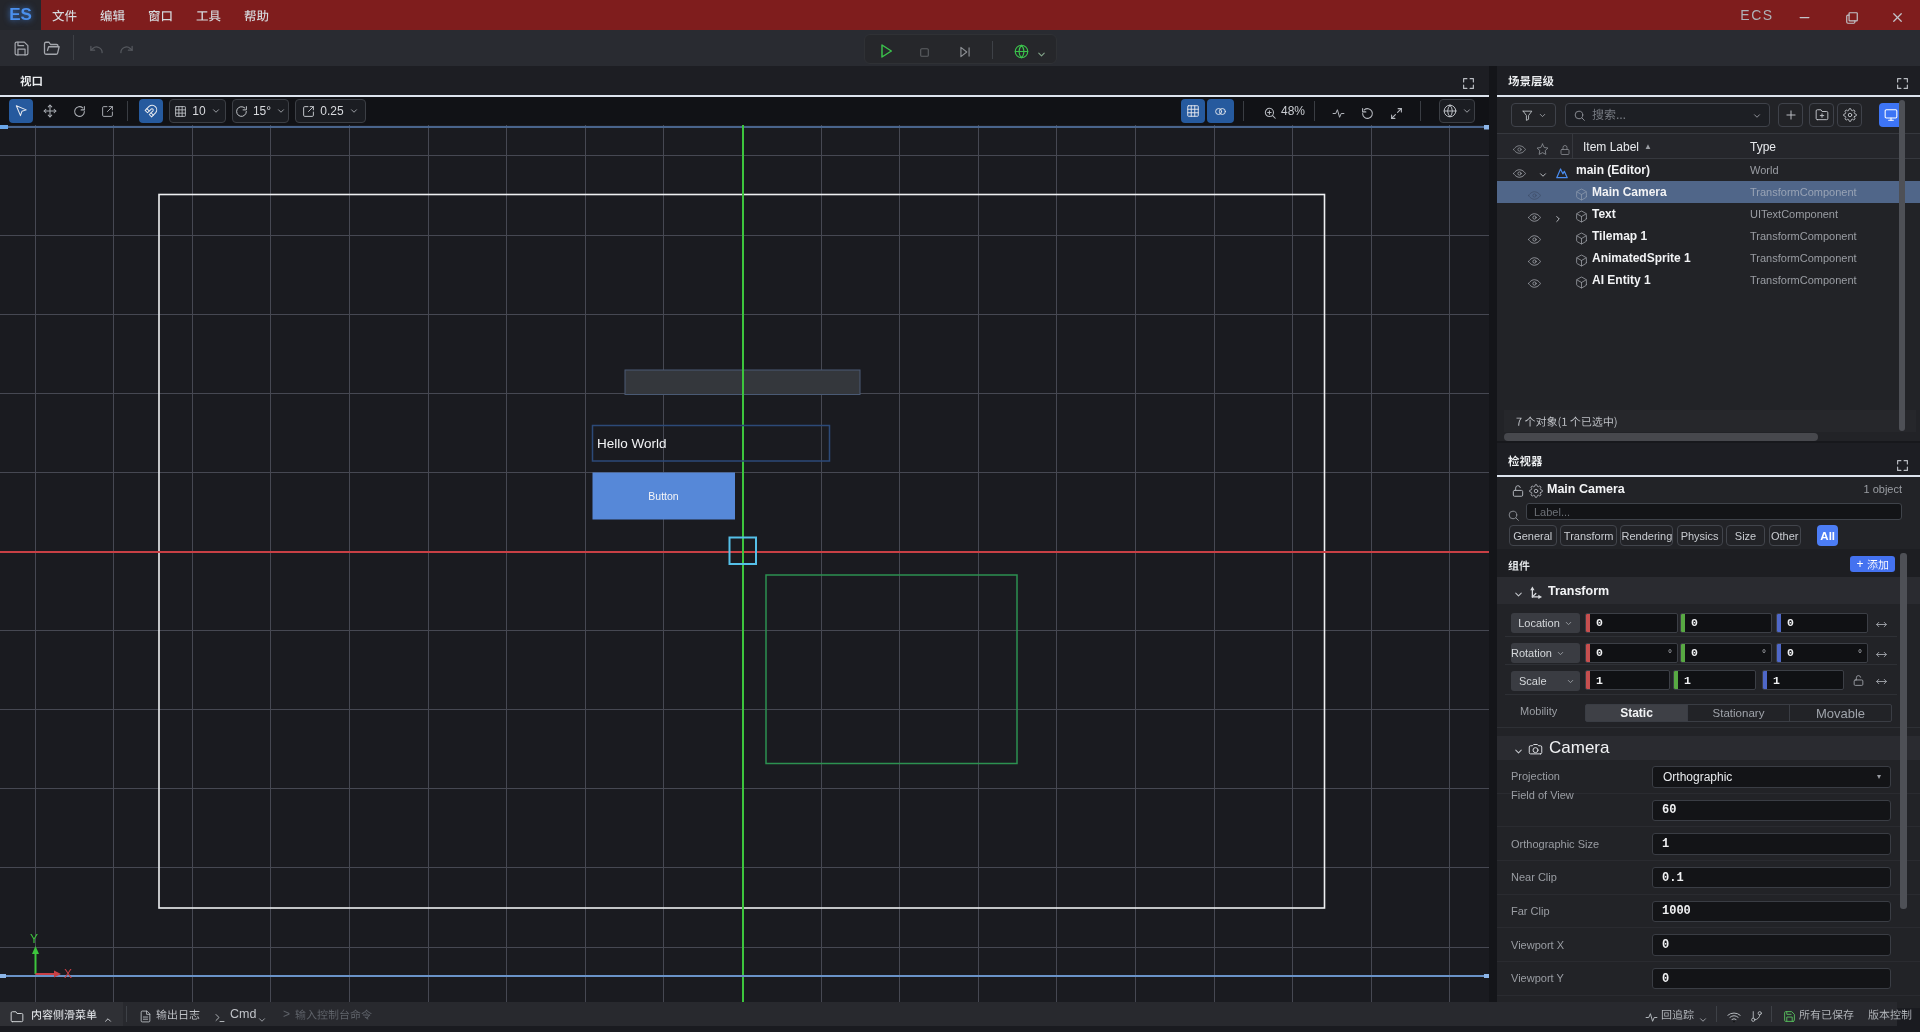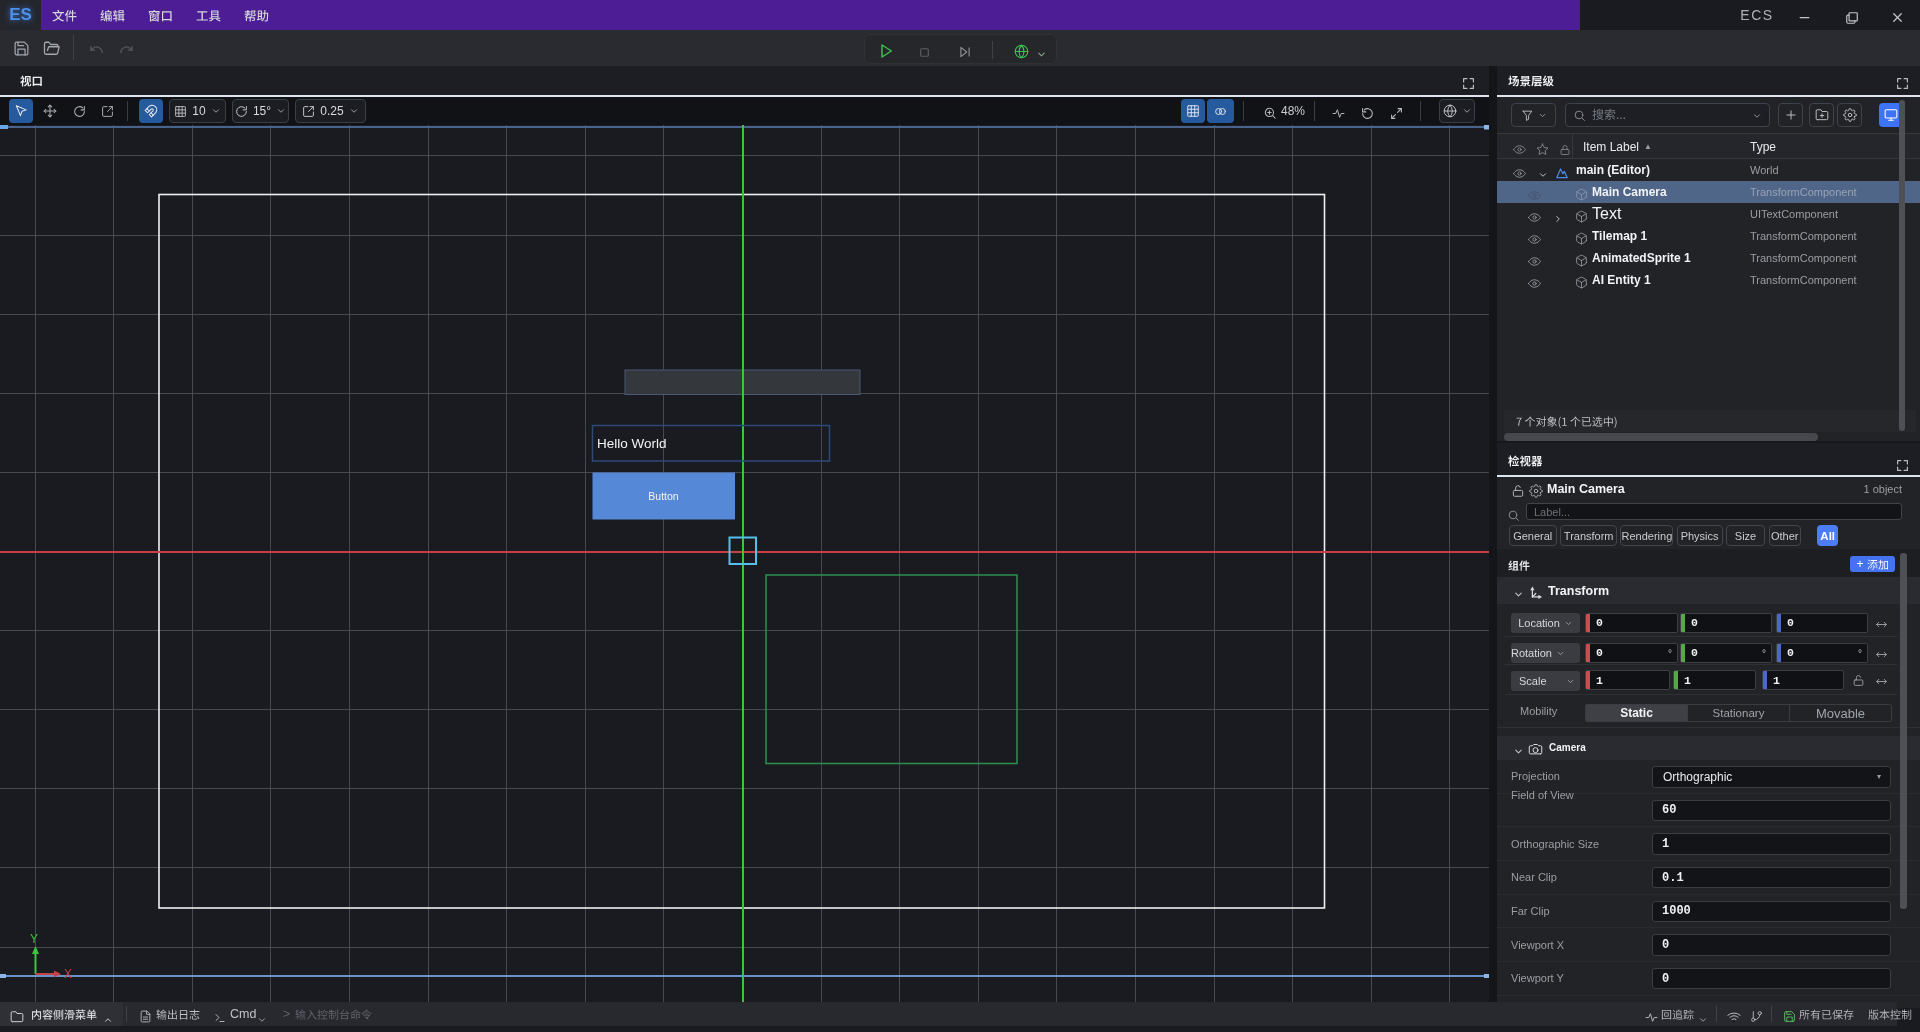--- a/index.html
+++ b/index.html
@@ -1,20 +1,20 @@
 <!DOCTYPE html>
 <html><head><meta charset="utf-8"><style>
 *{margin:0;padding:0;box-sizing:border-box}
 html,body{width:1920px;height:1032px;overflow:hidden;background:#1a1b20;font-family:"Liberation Sans",sans-serif;}
 .abs{position:absolute}
 svg{display:inline-block;vertical-align:middle}
 .zh{vertical-align:middle}
 </style></head><body>
 <div class="abs" style="left:0;top:0;width:1920px;height:1032px">
-<div class="abs" style="left:0;top:0;width:1580px;height:30px;background:#4c1d95">
+<div class="abs" style="left:0;top:0;width:1920px;height:30px;background:#7f1d1d">
       <div class="abs" style="left:0;top:0;width:41px;height:30px;background:#24262c;text-align:center;line-height:30px;color:#4b90ee;font-weight:bold;font-size:17px;text-shadow:0 0 6px rgba(70,140,240,.8)">ES</div>
       <div class="abs" style="left:40.5px;top:0;width:48px;height:30px;display:flex;align-items:center;justify-content:center">
         <svg class="zh " width="25" height="18" viewBox="0 0 25 18" style="vertical-align:0px">
           <path fill="#d5d8dc" d="M8.9 6.7 10.1 7.0Q9.3 9.3 8.1 10.9Q6.9 12.6 5.1 13.7Q3.4 14.8 1.1 15.5Q1.1 15.4 0.9 15.2Q0.8 15.0 0.7 14.8Q0.5 14.5 0.4 14.4Q2.6 13.8 4.3 12.8Q5.9 11.8 7.1 10.3Q8.2 8.8 8.9 6.7ZM3.6 6.7Q4.3 8.6 5.4 10.1Q6.6 11.7 8.3 12.8Q10.0 13.8 12.2 14.4Q12.0 14.5 11.9 14.7Q11.7 14.9 11.6 15.1Q11.4 15.3 11.3 15.5Q9.1 14.8 7.4 13.7Q5.7 12.5 4.5 10.8Q3.3 9.2 2.5 7.1ZM0.6 6.1H12.0V7.3H0.6ZM5.2 4.2 6.5 3.8Q6.8 4.3 7.0 4.8Q7.3 5.4 7.4 5.8L6.1 6.2Q6.0 5.8 5.7 5.2Q5.5 4.7 5.2 4.2Z M20.0 4.1H21.1V15.5H20.0ZM17.8 4.6 19.0 4.8Q18.8 5.7 18.5 6.5Q18.3 7.4 18.0 8.1Q17.7 8.8 17.3 9.4Q17.2 9.3 17.0 9.2Q16.8 9.1 16.6 9.0Q16.5 8.9 16.3 8.8Q16.7 8.3 17.0 7.6Q17.2 6.9 17.5 6.2Q17.7 5.4 17.8 4.6ZM18.1 6.4H23.9V7.6H17.8ZM16.5 10.1H24.5V11.3H16.5ZM15.7 4.0 16.8 4.3Q16.4 5.4 15.9 6.4Q15.4 7.5 14.8 8.4Q14.1 9.3 13.5 10.1Q13.4 9.9 13.3 9.7Q13.2 9.5 13.1 9.2Q12.9 9.0 12.8 8.9Q13.4 8.3 13.9 7.5Q14.5 6.7 14.9 5.8Q15.4 4.9 15.7 4.0ZM14.5 7.3 15.6 6.2 15.6 6.2V15.5H14.5Z"></path>
         </svg>
       </div>
       <div class="abs" style="left:88.5px;top:0;width:48px;height:30px;display:flex;align-items:center;justify-content:center">
         <svg class="zh " width="25" height="18" viewBox="0 0 25 18" style="vertical-align:0px">
           <path fill="#d5d8dc" d="M0.8 12.3Q0.8 12.2 0.8 12.0Q0.7 11.8 0.6 11.6Q0.6 11.4 0.5 11.3Q0.7 11.2 0.9 11.0Q1.1 10.8 1.4 10.5Q1.5 10.3 1.8 9.9Q2.1 9.5 2.4 8.9Q2.7 8.4 3.1 7.8Q3.4 7.1 3.7 6.5L4.6 7.1Q4.2 7.9 3.7 8.7Q3.2 9.6 2.7 10.3Q2.1 11.1 1.6 11.7V11.7Q1.6 11.7 1.5 11.8Q1.4 11.9 1.2 11.9Q1.1 12.0 1.0 12.1Q0.8 12.2 0.8 12.3ZM0.8 12.3 0.8 11.4 1.2 11.0 4.2 10.4Q4.2 10.6 4.2 10.9Q4.2 11.2 4.2 11.3Q3.2 11.6 2.6 11.7Q2.0 11.9 1.6 12.0Q1.3 12.1 1.1 12.2Q0.9 12.2 0.8 12.3ZM0.8 9.3Q0.7 9.2 0.7 9.0Q0.6 8.8 0.5 8.6Q0.5 8.4 0.4 8.2Q0.6 8.2 0.7 8.0Q0.9 7.8 1.1 7.4Q1.2 7.3 1.3 6.9Q1.5 6.6 1.7 6.1Q2.0 5.6 2.2 5.0Q2.4 4.5 2.5 3.9L3.6 4.3Q3.4 5.1 3.0 5.9Q2.6 6.7 2.2 7.4Q1.8 8.1 1.4 8.7V8.7Q1.4 8.7 1.3 8.8Q1.2 8.8 1.1 8.9Q0.9 9.0 0.8 9.1Q0.8 9.2 0.8 9.3ZM0.8 9.3 0.7 8.4 1.2 8.1 3.4 7.9Q3.3 8.1 3.3 8.4Q3.2 8.7 3.2 8.8Q2.5 8.9 2.1 9.0Q1.6 9.1 1.4 9.1Q1.1 9.1 1.0 9.2Q0.8 9.2 0.8 9.3ZM0.4 13.7Q1.1 13.5 2.1 13.1Q3.1 12.7 4.1 12.3L4.3 13.3Q3.4 13.7 2.4 14.1Q1.5 14.5 0.7 14.8ZM7.8 9.8H8.6V15.2H7.8ZM9.3 9.8H10.0V15.1H9.3ZM10.8 9.3H11.7V14.5Q11.7 14.8 11.6 15.0Q11.6 15.2 11.4 15.3Q11.2 15.4 11.0 15.4Q10.8 15.5 10.4 15.5Q10.4 15.3 10.3 15.0Q10.3 14.8 10.2 14.6Q10.4 14.6 10.5 14.6Q10.6 14.6 10.7 14.6Q10.8 14.6 10.8 14.5ZM5.1 5.3H6.2V8.0Q6.2 8.8 6.1 9.7Q6.1 10.6 5.9 11.7Q5.8 12.7 5.5 13.6Q5.2 14.6 4.7 15.4Q4.6 15.3 4.5 15.1Q4.3 15.0 4.1 14.9Q4.0 14.8 3.8 14.7Q4.3 13.9 4.5 13.1Q4.8 12.2 4.9 11.3Q5.0 10.4 5.1 9.6Q5.1 8.7 5.1 8.0ZM5.7 5.3H11.5V8.4H5.7V7.4H10.4V6.2H5.7ZM6.1 9.3H11.3V10.2H7.0V15.4H6.1ZM6.5 11.9H11.2V12.8H6.5ZM7.5 4.2 8.6 3.9Q8.8 4.2 9.0 4.6Q9.2 5.1 9.3 5.4L8.1 5.8Q8.0 5.5 7.9 5.0Q7.7 4.6 7.5 4.2Z M13.0 5.4H17.7V6.5H13.0ZM15.5 7.4H16.6V15.5H15.5ZM12.9 12.3Q13.5 12.2 14.3 12.1Q15.1 12.0 16.0 11.8Q16.9 11.7 17.7 11.5L17.8 12.6Q16.6 12.8 15.4 13.0Q14.2 13.3 13.2 13.5ZM13.5 10.5Q13.4 10.4 13.4 10.2Q13.3 10.0 13.2 9.8Q13.2 9.6 13.1 9.4Q13.3 9.4 13.4 9.1Q13.6 8.9 13.7 8.4Q13.8 8.2 13.9 7.8Q14.1 7.3 14.3 6.7Q14.4 6.1 14.6 5.4Q14.8 4.6 14.8 3.9L16.0 4.2Q15.8 5.2 15.5 6.2Q15.2 7.2 14.9 8.2Q14.6 9.1 14.2 9.8V9.9Q14.2 9.9 14.1 9.9Q14.0 10.0 13.8 10.1Q13.7 10.2 13.6 10.3Q13.5 10.4 13.5 10.5ZM13.5 10.5V9.5L14.0 9.2H17.5V10.3H14.4Q14.1 10.3 13.8 10.3Q13.5 10.4 13.5 10.5ZM22.5 8.0H23.6V15.5H22.5ZM19.5 5.2V6.2H22.5V5.2ZM18.4 4.3H23.7V7.1H18.4ZM17.7 7.7H24.4V8.7H17.7ZM19.0 9.6H22.8V10.5H19.0ZM19.0 11.4H22.8V12.2H19.0ZM18.5 8.0H19.6V13.7L18.5 13.8ZM17.5 13.4Q18.3 13.4 19.5 13.3Q20.6 13.2 21.9 13.1Q23.2 13.0 24.5 12.9L24.5 13.9Q23.3 14.0 22.1 14.1Q20.8 14.2 19.7 14.3Q18.6 14.4 17.7 14.5Z"></path>
         </svg>
@@ -362,21 +362,21 @@
             <circle cx="12" cy="12" r="3"></circle>
           </svg></div>
         <div class="abs" style="left:56px;top:6px"><svg width="10" height="10" viewBox="0 0 24 24" fill="none" stroke="#c4c7cc" stroke-width="2.2" stroke-linecap="round" stroke-linejoin="round">
             <polyline points="9 6 15 12 9 18"></polyline>
           </svg></div>
         <div class="abs" style="left:78px;top:4px"><svg width="13" height="13" viewBox="0 0 24 24" fill="none" stroke="#9a9da3" stroke-width="1.5" stroke-linecap="round" stroke-linejoin="round">
             <path d="M21 16V8a2 2 0 0 0-1-1.73l-7-4a2 2 0 0 0-2 0l-7 4A2 2 0 0 0 3 8v8a2 2 0 0 0 1 1.73l7 4a2 2 0 0 0 2 0l7-4A2 2 0 0 0 21 16z"></path>
             <polyline points="3.3 7 12 12 20.7 7"></polyline>
             <line x1="12" y1="22" x2="12" y2="12"></line>
           </svg></div>
-        <div class="abs" style="left:95px;top:0;height:22px;display:flex;align-items:center;color:#f2f3f5;font-size:16px;font-weight:normal">Text</div>
+        <div class="abs" style="left:95px;top:0;height:22px;display:flex;align-items:center;color:#f2f3f5;font-size:12px;font-weight:bold">Text</div>
         <div class="abs" style="left:253px;top:0;height:22px;display:flex;align-items:center;color:#9a9da3;font-size:11px">UITextComponent</div>
       </div>
       <div class="abs" style="left:0;top:159px;width:423px;height:22px;">
         <div class="abs" style="left:31px;top:4.5px"><svg width="13" height="13" viewBox="0 0 24 24" fill="none" stroke="#9a9da3" stroke-width="1.6" stroke-linecap="round" stroke-linejoin="round">
             <path d="M1 12s4-7 11-7 11 7 11 7-4 7-11 7-11-7-11-7z"></path>
             <circle cx="12" cy="12" r="3"></circle>
           </svg></div>
         <div class="abs" style="left:78px;top:4px"><svg width="13" height="13" viewBox="0 0 24 24" fill="none" stroke="#9a9da3" stroke-width="1.5" stroke-linecap="round" stroke-linejoin="round">
             <path d="M21 16V8a2 2 0 0 0-1-1.73l-7-4a2 2 0 0 0-2 0l-7 4A2 2 0 0 0 3 8v8a2 2 0 0 0 1 1.73l7 4a2 2 0 0 0 2 0l7-4A2 2 0 0 0 21 16z"></path>
             <polyline points="3.3 7 12 12 20.7 7"></polyline>
@@ -566,21 +566,21 @@
       </div>
       <div class="abs" style="left:0;top:660.5px;width:423px;height:1px;background:#2e3035"></div>
       <div class="abs" style="left:0;top:670px;width:423px;height:23.5px;background:#2a2b30">
         <div class="abs" style="left:16px;top:6px"><svg width="11" height="11" viewBox="0 0 24 24" fill="none" stroke="#c4c7cc" stroke-width="2.2" stroke-linecap="round" stroke-linejoin="round">
             <polyline points="6 9 12 15 18 9"></polyline>
           </svg></div>
         <div class="abs" style="left:31px;top:4px"><svg width="15" height="15" viewBox="0 0 24 24" fill="none" stroke="#d8dade" stroke-width="1.6" stroke-linecap="round" stroke-linejoin="round">
             <path d="M20 19H4a2 2 0 0 1-2-2V8a2 2 0 0 1 2-2h3l2-2h6l2 2h3a2 2 0 0 1 2 2v9a2 2 0 0 1-2 2z"></path>
             <circle cx="12" cy="13" r="4"></circle>
           </svg></div>
-        <div class="abs" style="left:52px;top:0;height:23.5px;display:flex;align-items:center;color:#f2f3f5;font-size:10px;font-weight:bold">Camera</div>
+        <div class="abs" style="left:52px;top:0;height:23.5px;display:flex;align-items:center;color:#f2f3f5;font-size:17px;font-weight:normal">Camera</div>
       </div>
       <div class="abs" style="left:14px;top:693.5px;height:33.65px;display:flex;align-items:center;color:#9a9da3;font-size:11px">Projection</div>
       <div class="abs" style="left:155px;top:700.0px;width:239px;height:21.5px;background:#131417;border:1px solid #3a3d44;border-radius:3px;display:flex;align-items:center;color:#e8eaed;font-size:12px">
         <span style="margin-left:10px">Orthographic</span>
         <span style="margin-left:auto;margin-right:9px;color:#9a9da3;font-size:8px">▾</span>
       </div>
       <div class="abs" style="left:0;top:726.65px;width:423px;height:1px;background:#2a2b30"></div>
       <div class="abs" style="left:14px;top:712px;height:33.65px;display:flex;align-items:center;color:#9a9da3;font-size:11px">Field of View</div>
       <div class="abs" style="left:155px;top:733.65px;width:239px;height:21.5px;background:#131417;border:1px solid #3a3d44;border-radius:3px;display:flex;align-items:center;color:#f0f1f3;font-size:12px;font-weight:bold;font-family:'Liberation Mono',monospace">
         <span style="margin-left:9px">60</span>

